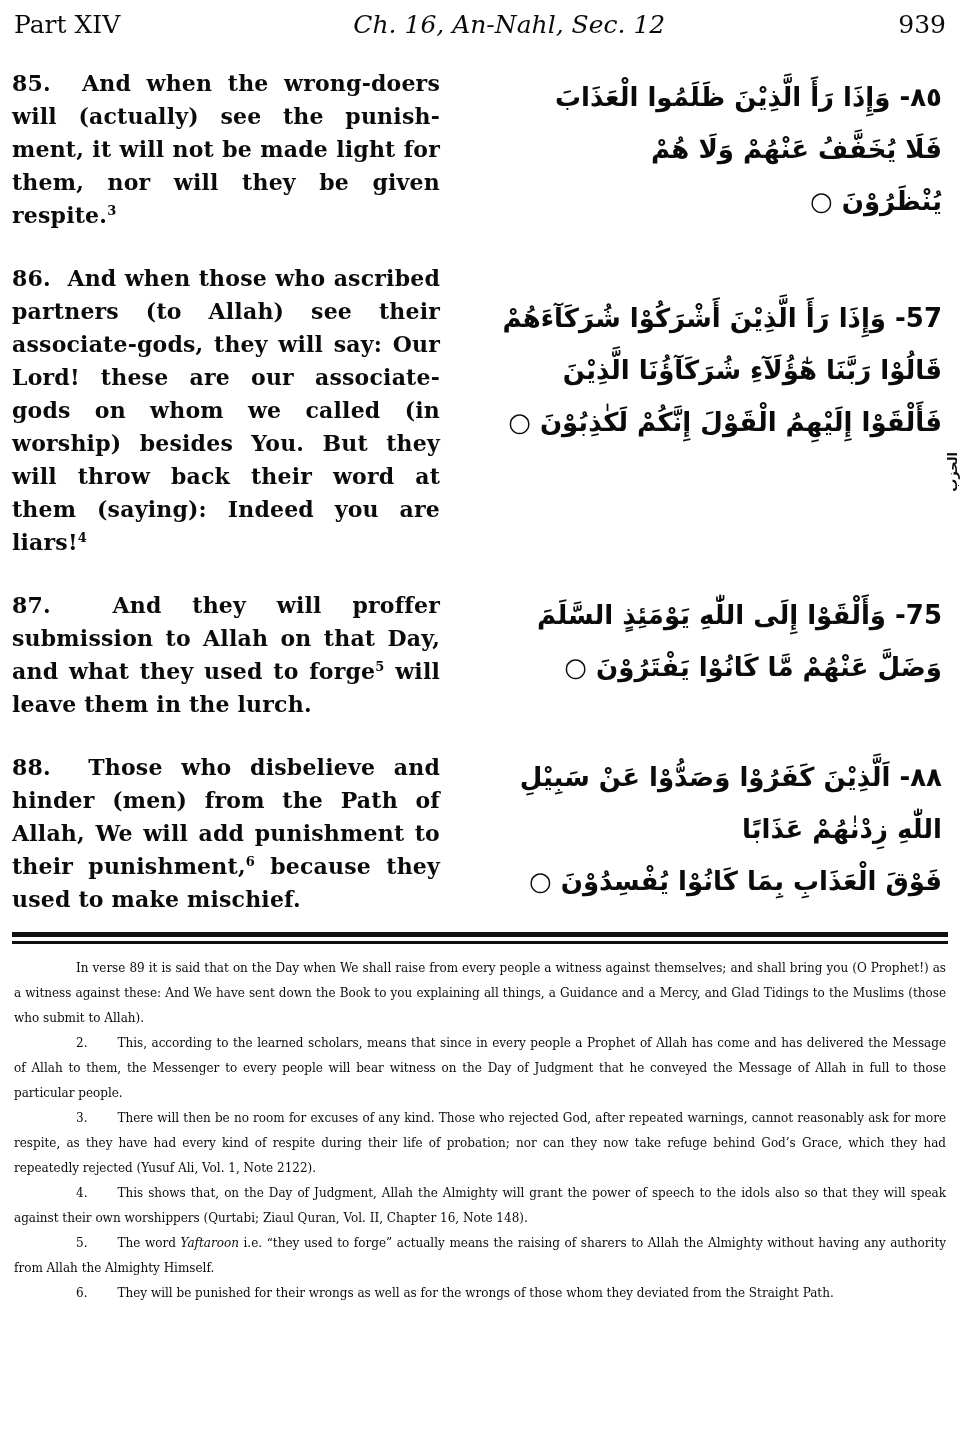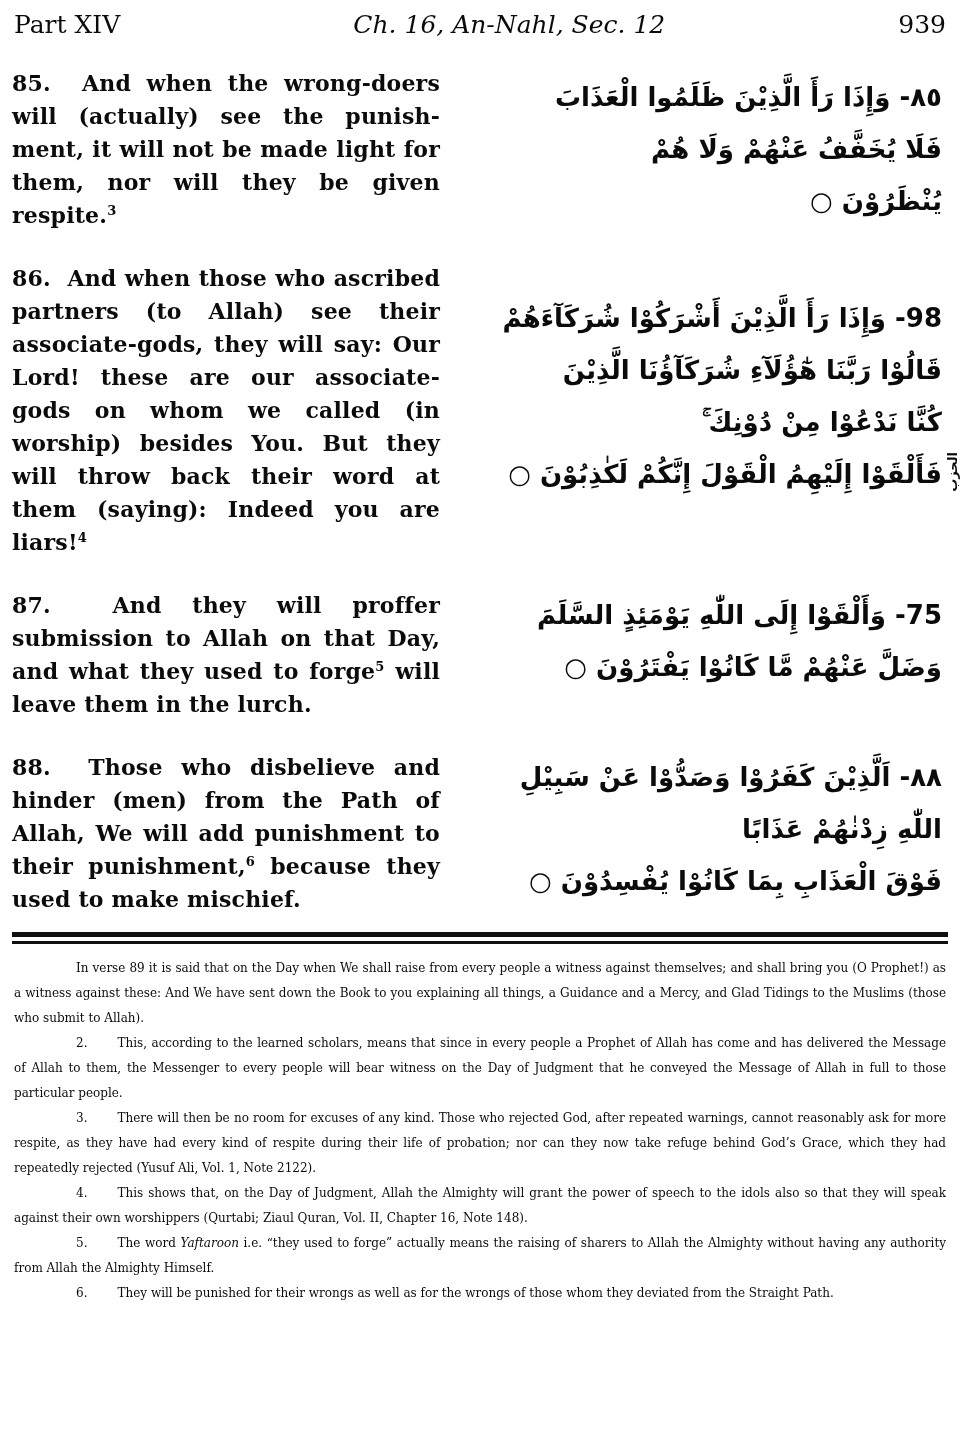--- a/index.html
+++ b/index.html
@@ -75,23 +75,22 @@
       <div class="verse-ar">
         <div class="ar-line">٨٥- وَإِذَا رَأَ الَّذِيْنَ ظَلَمُوا الْعَذَابَ</div>
         <div class="ar-line">فَلَا يُخَفَّفُ عَنْهُمْ وَلَا هُمْ</div>
         <div class="ar-line">يُنْظَرُوْنَ ○</div>
       </div>
     </div>
 
     <div class="verse v86">
       <div class="verse-en"><span>86.&nbsp; And when those who ascribed partners (to Allah) see their associate-gods, they will say: Our Lord! these are our associate-gods on whom we called (in worship) besides You. But they will throw back their word at them (saying): Indeed you are liars!</span><sup>4</sup><span></span></div>
       <div class="verse-ar">
-        <div class="ar-line">98- وَإِذَا رَأَ الَّذِيْنَ أَشْرَكُوْا شُرَكَآءَهُمْ</div>
+        <div class="ar-line">57- وَإِذَا رَأَ الَّذِيْنَ أَشْرَكُوْا شُرَكَآءَهُمْ</div>
         <div class="ar-line">قَالُوْا رَبَّنَا هٰٓؤُلَآءِ شُرَكَآؤُنَا الَّذِيْنَ</div>
-        <div class="ar-line">كُنَّا نَدْعُوْا مِنْ دُوْنِكَ ۚ</div>
         <div class="ar-line">فَأَلْقَوْا إِلَيْهِمُ الْقَوْلَ إِنَّكُمْ لَكٰذِبُوْنَ ○</div>
       </div>
     </div>
 
     <div class="verse v87">
       <div class="verse-en"><span>87.&nbsp; And they will proffer submission to Allah on that Day, and what they used to forge</span><sup>5</sup><span> will leave them in the lurch.</span></div>
       <div class="verse-ar">
         <div class="ar-line">75- وَأَلْقَوْا إِلَى اللّٰهِ يَوْمَئِذٍ السَّلَمَ</div>
         <div class="ar-line">وَضَلَّ عَنْهُمْ مَّا كَانُوْا يَفْتَرُوْنَ ○</div>
       </div>

